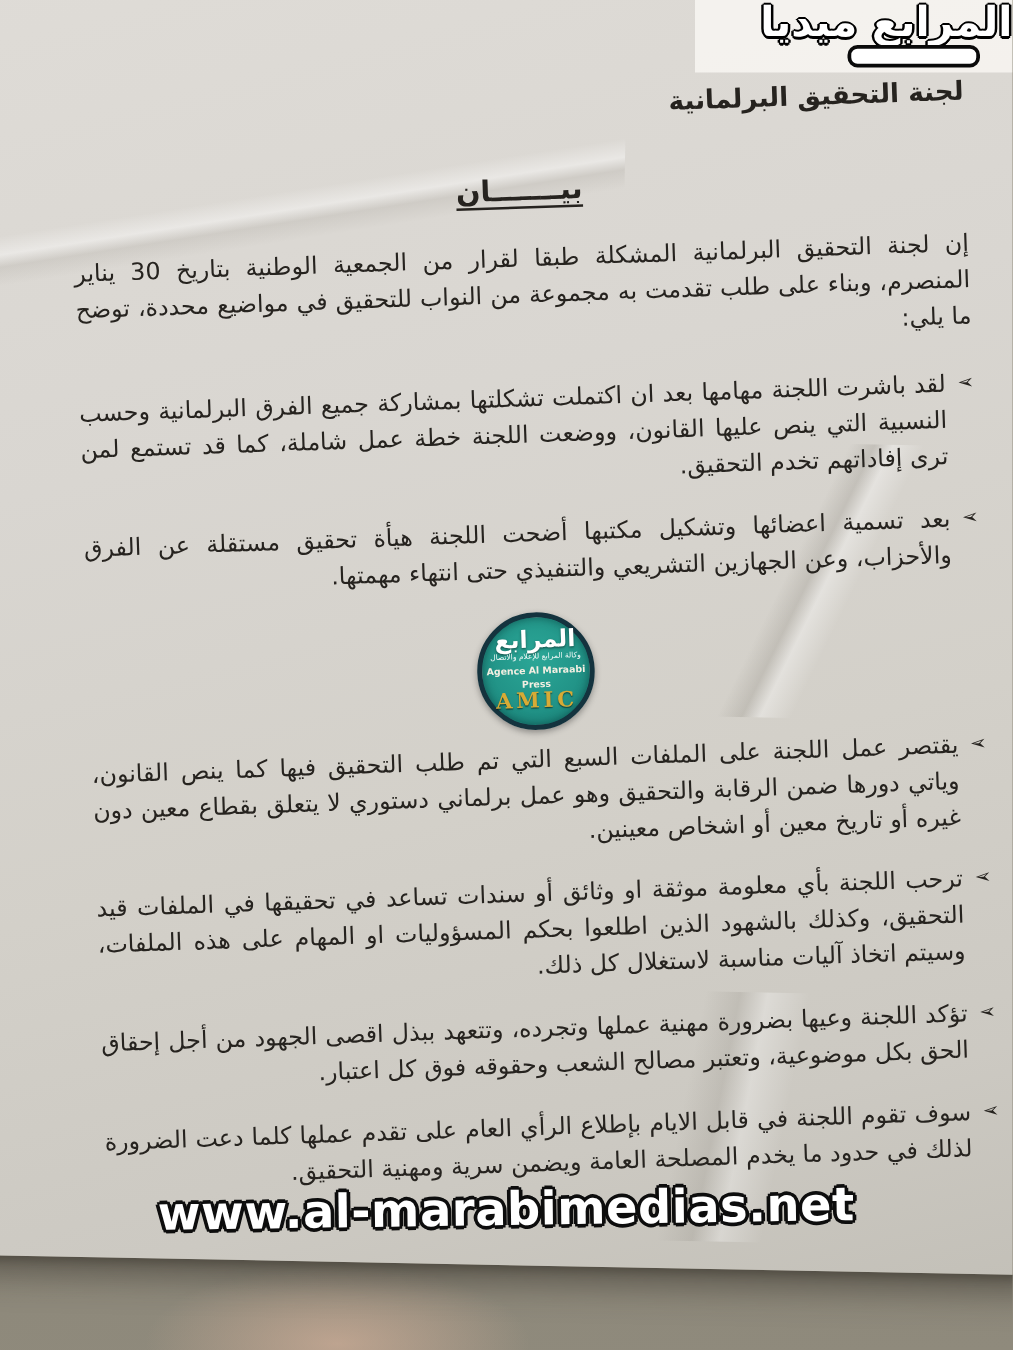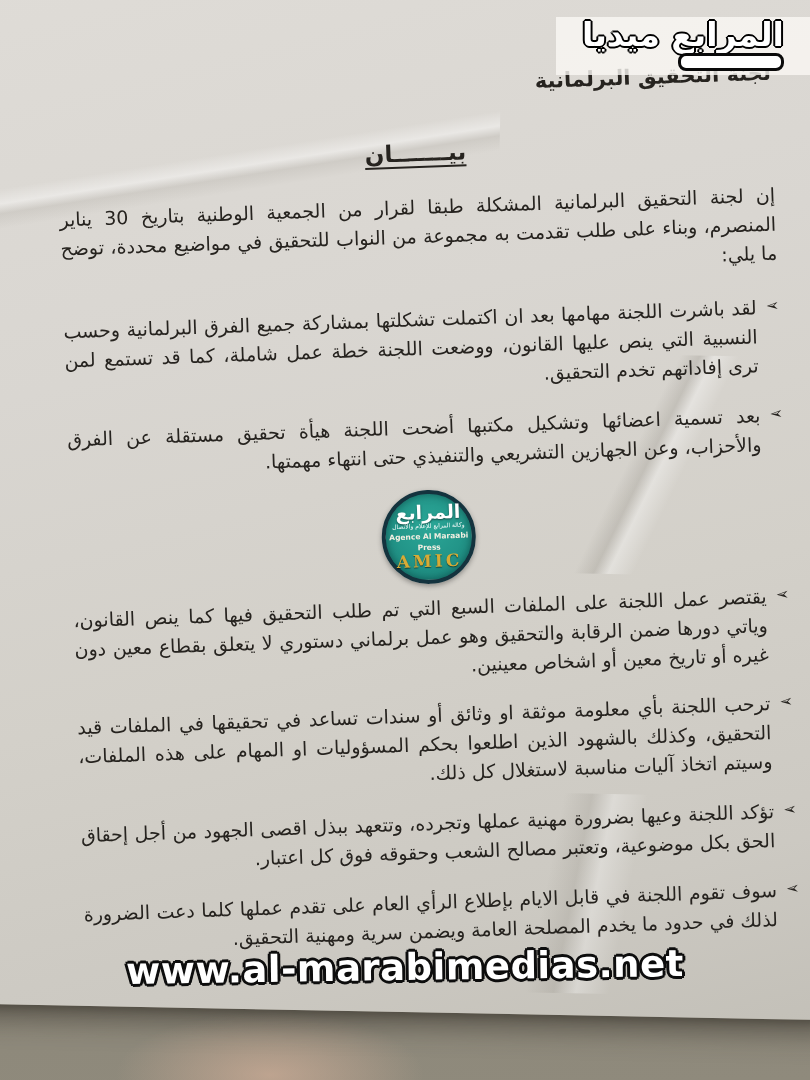--- a/index.html
+++ b/index.html
@@ -62,22 +62,22 @@
   .logo-ar-sub{font-size:6px;line-height:1.4;opacity:.95;}
   .logo-en{font-size:7.5px;font-weight:bold;line-height:1.5;color:#f4efe2;}
   .logo-amic{
     font-family:"DejaVu Serif", serif;font-size:17px;font-weight:bold;
     letter-spacing:3px;color:#d7ab36;line-height:1.05;text-shadow:0 1px 1px rgba(0,0,0,.55);
   }
   
   .wm-top{
     position:absolute;top:0;right:0;width:254px;height:58px;
     background:rgba(250,248,244,.8);
-    display:flex;flex-direction:column;align-items:center;
-    padding-top:1px;box-sizing:border-box;margin-top:17px;
+    display:flex;flex-direction:column;align-items:flex-end;
+    padding-top:1px;box-sizing:border-box;
   }
   .wm-text{
     direction:rtl;font-size:33px;font-weight:bold;color:#fff;line-height:1.0;
     text-shadow:
       -2px 0 0 #000, 2px 0 0 #000, 0 -2px 0 #000, 0 2px 0 #000,
       -1px -1px 0 #000, 1px -1px 0 #000, -1px 1px 0 #000, 1px 1px 0 #000;
   }
   .wm-pill{
     width:100px;height:12px;border-radius:8px;background:#fff;border:3px solid #0a0a0a;
     margin:2px 26px 0 auto;align-self:flex-end;

